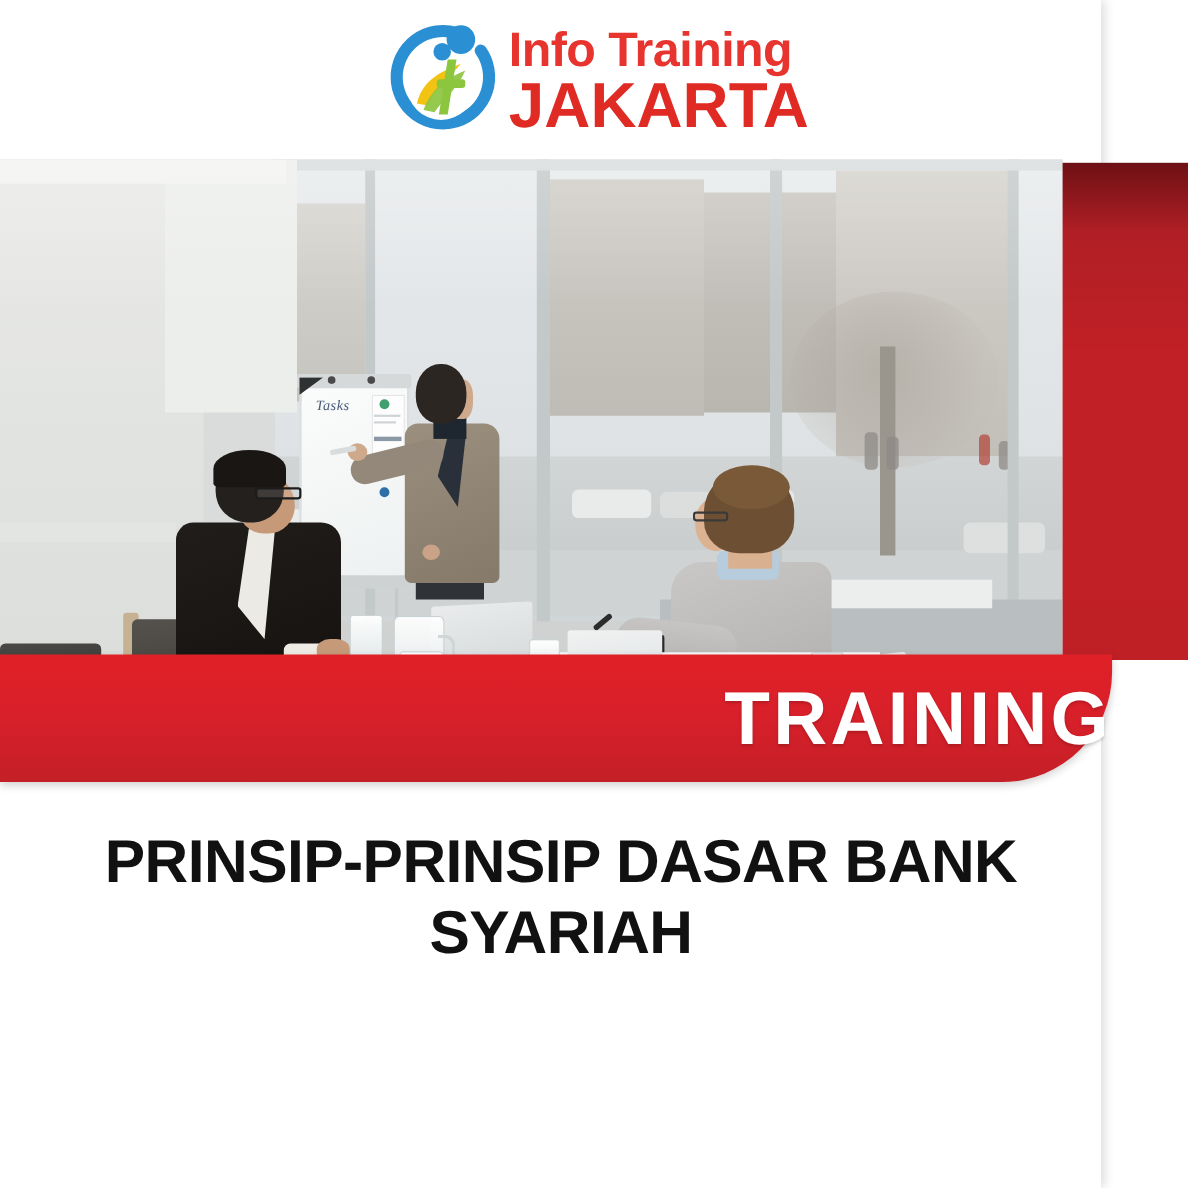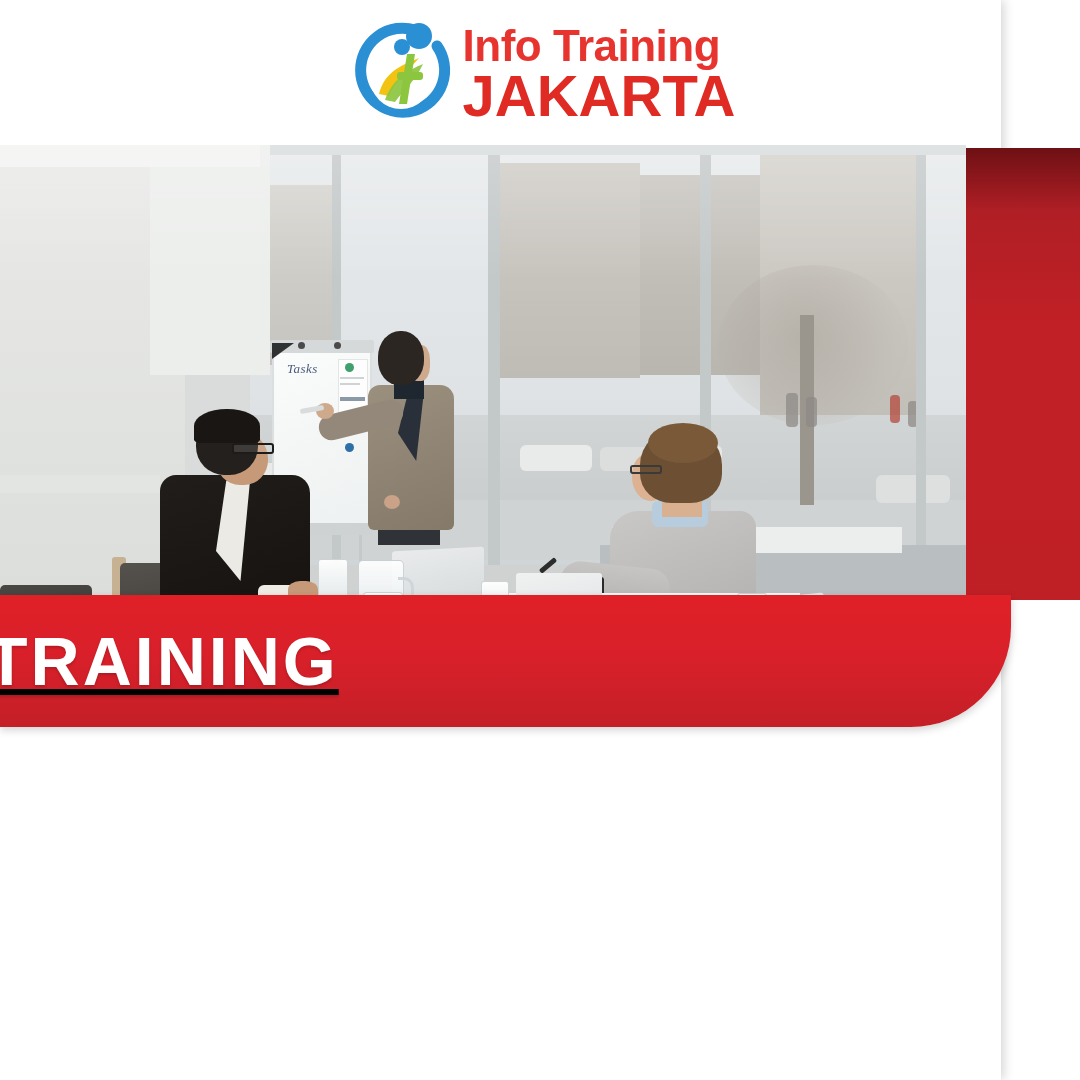--- a/index.html
+++ b/index.html
@@ -218,26 +218,25 @@
                 pointer-events:none; }
 
   
   .red-bar {
     position:absolute; left:966px; top:148px; width:114px; height:452px;
     background:linear-gradient(180deg,#6d1014 0%,#b01f25 14%,#c12026 40%,#bf2026 100%);
   }
 
   
   .banner {
-    position:absolute; left:0; top:595px; width:1011px; height:132px;
+    position:absolute; left:0; top:595px; width:1011px; height:116px;
     background:linear-gradient(180deg,#E02027 0%,#D9202A 45%,#C41F27 100%);
     border-bottom-right-radius:100px;
-    display:flex; align-items:center; justify-content:flex-start;
+    display:flex; align-items:center; justify-content:flex-end;
     box-shadow:0 3px 8px rgba(0,0,0,.18);
-    text-decoration:underline;
   }
   .banner-text {
     color:#ffffff; font-size:68px; font-weight:bold;
     letter-spacing:3px; line-height:1;
     text-shadow:0 2px 3px rgba(0,0,0,.18);
     margin-left:-14px;
   }
 
   
   .title-wrap {
@@ -397,14 +396,17 @@
 
     <div class="ph photo-haze"></div>
   </div>
 
   <div class="red-bar"></div>
 
   <div class="banner">
     <span class="banner-text">TRAINING</span>
   </div>
 
+  <div class="title-wrap">
+    <h1 class="title">PRINSIP-PRINSIP DASAR BANK SYARIAH</h1>
+  </div>
 
 </div>
 
 </body></html>

